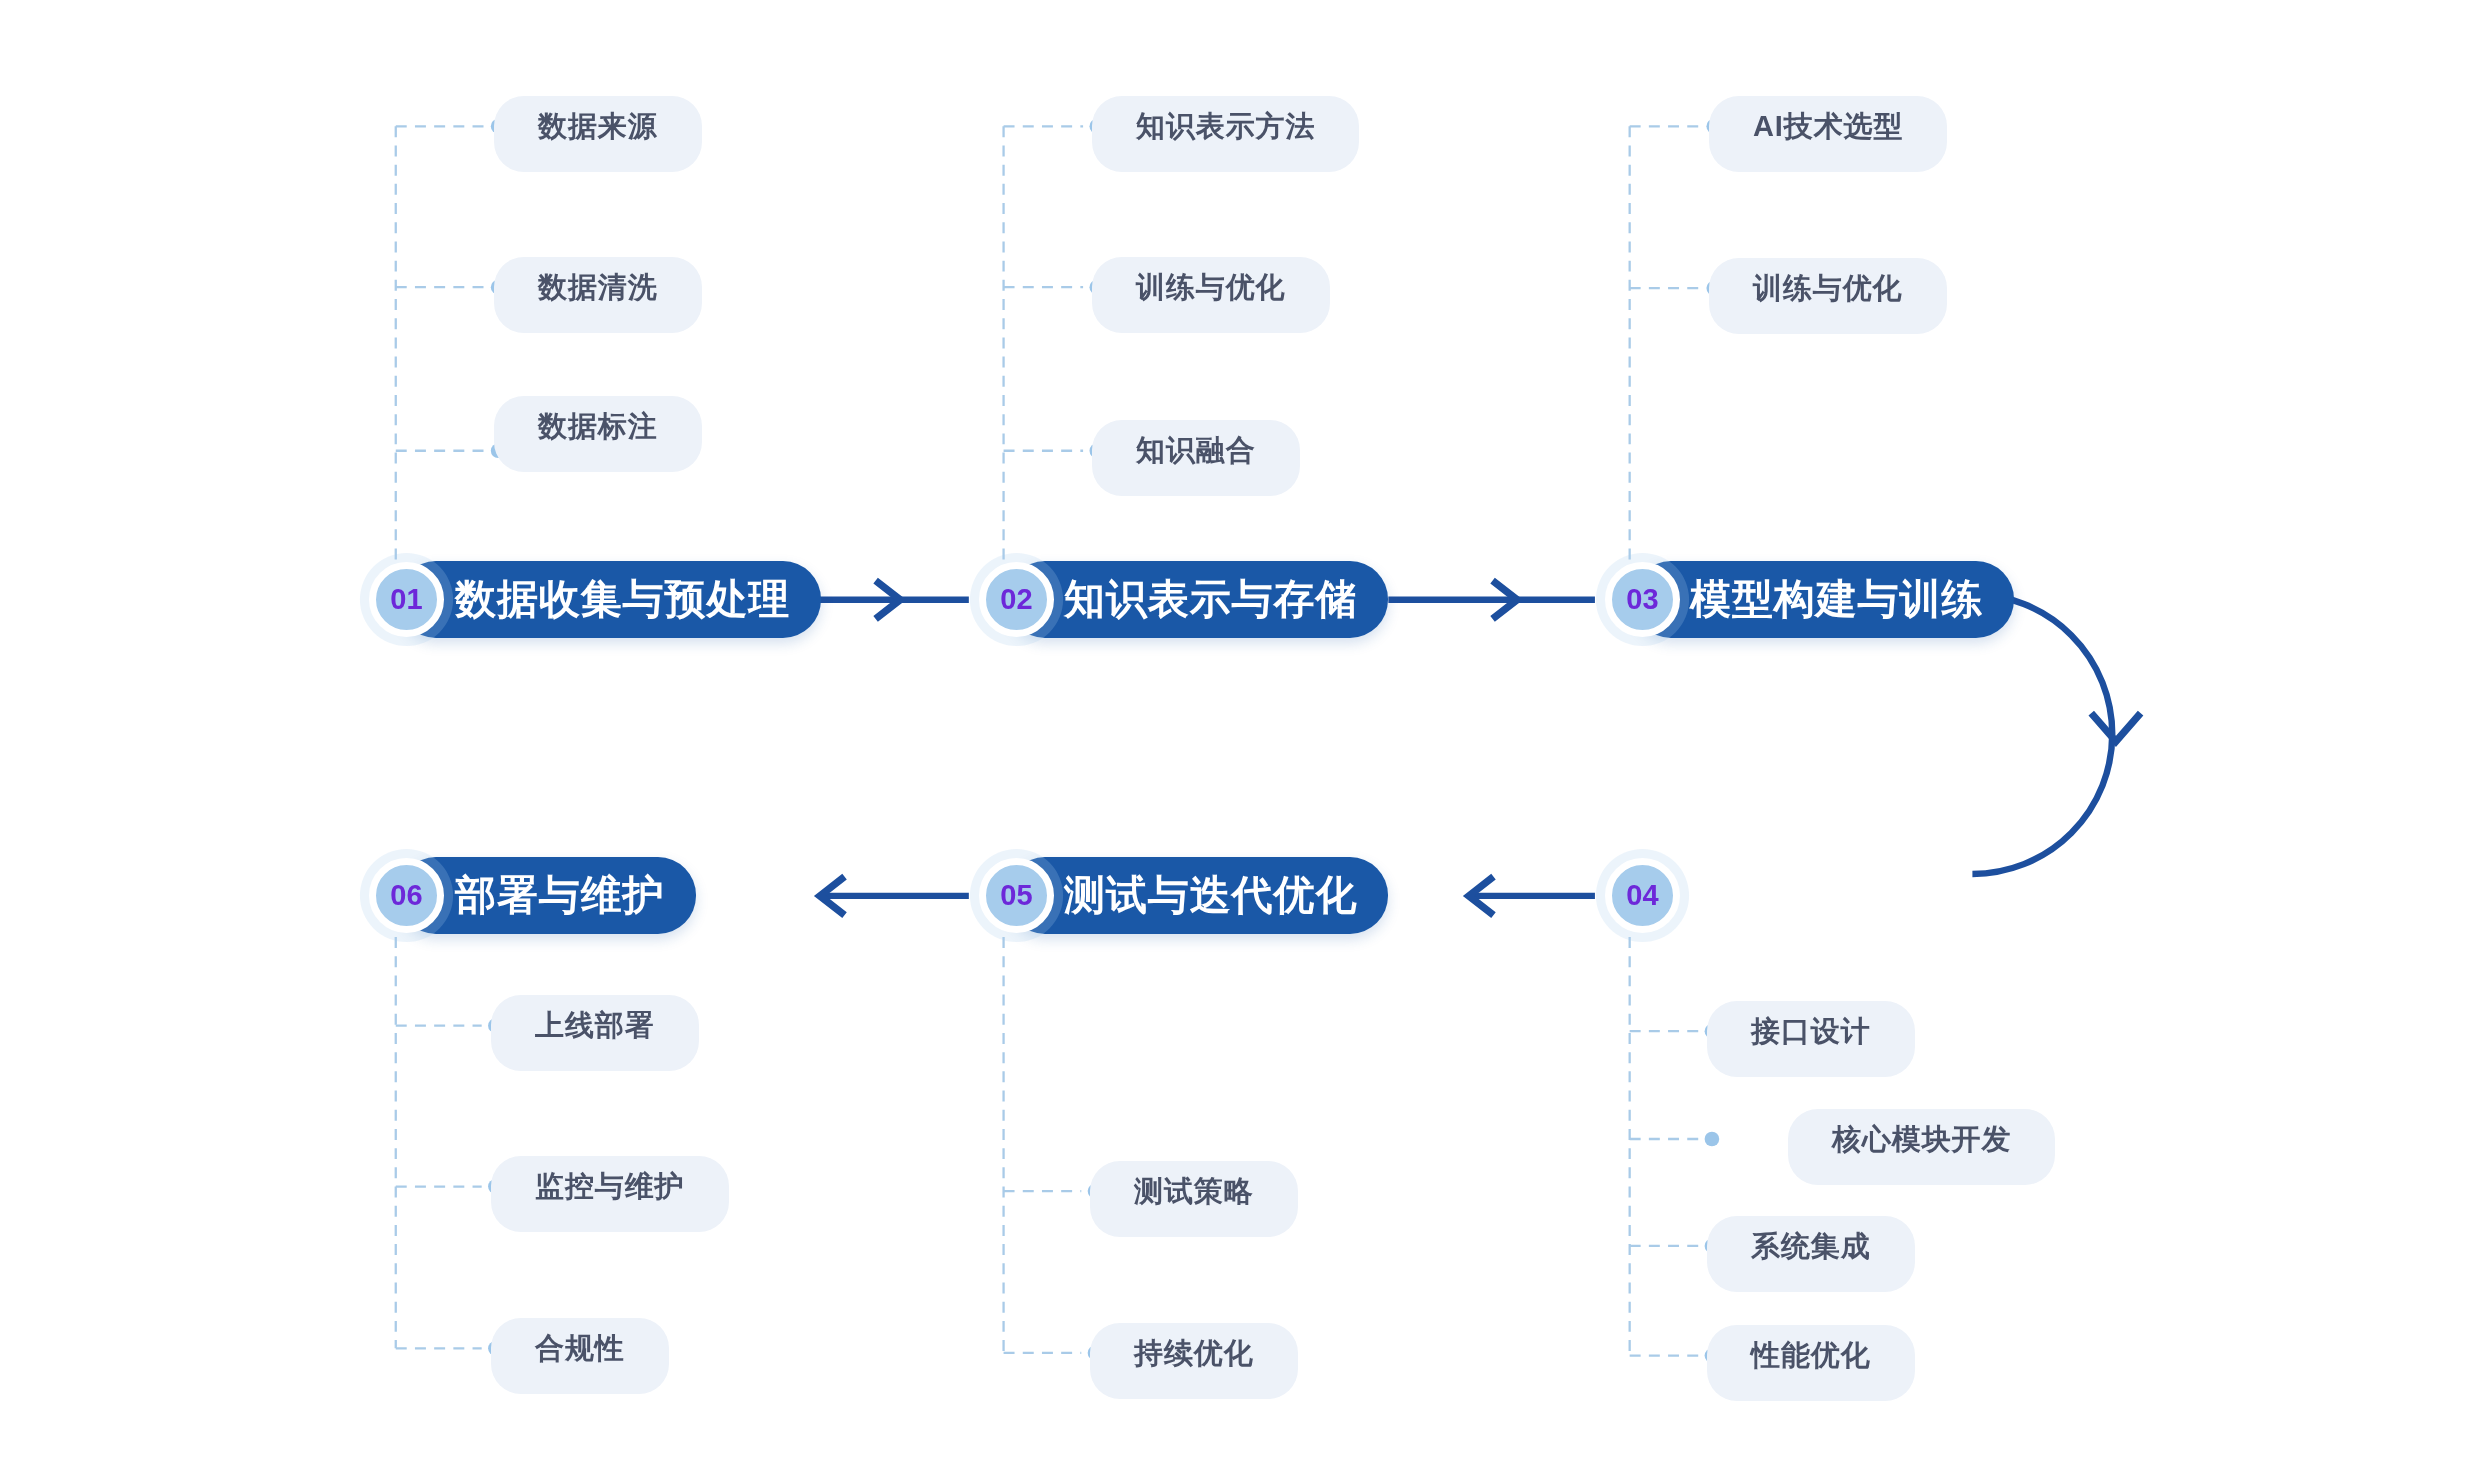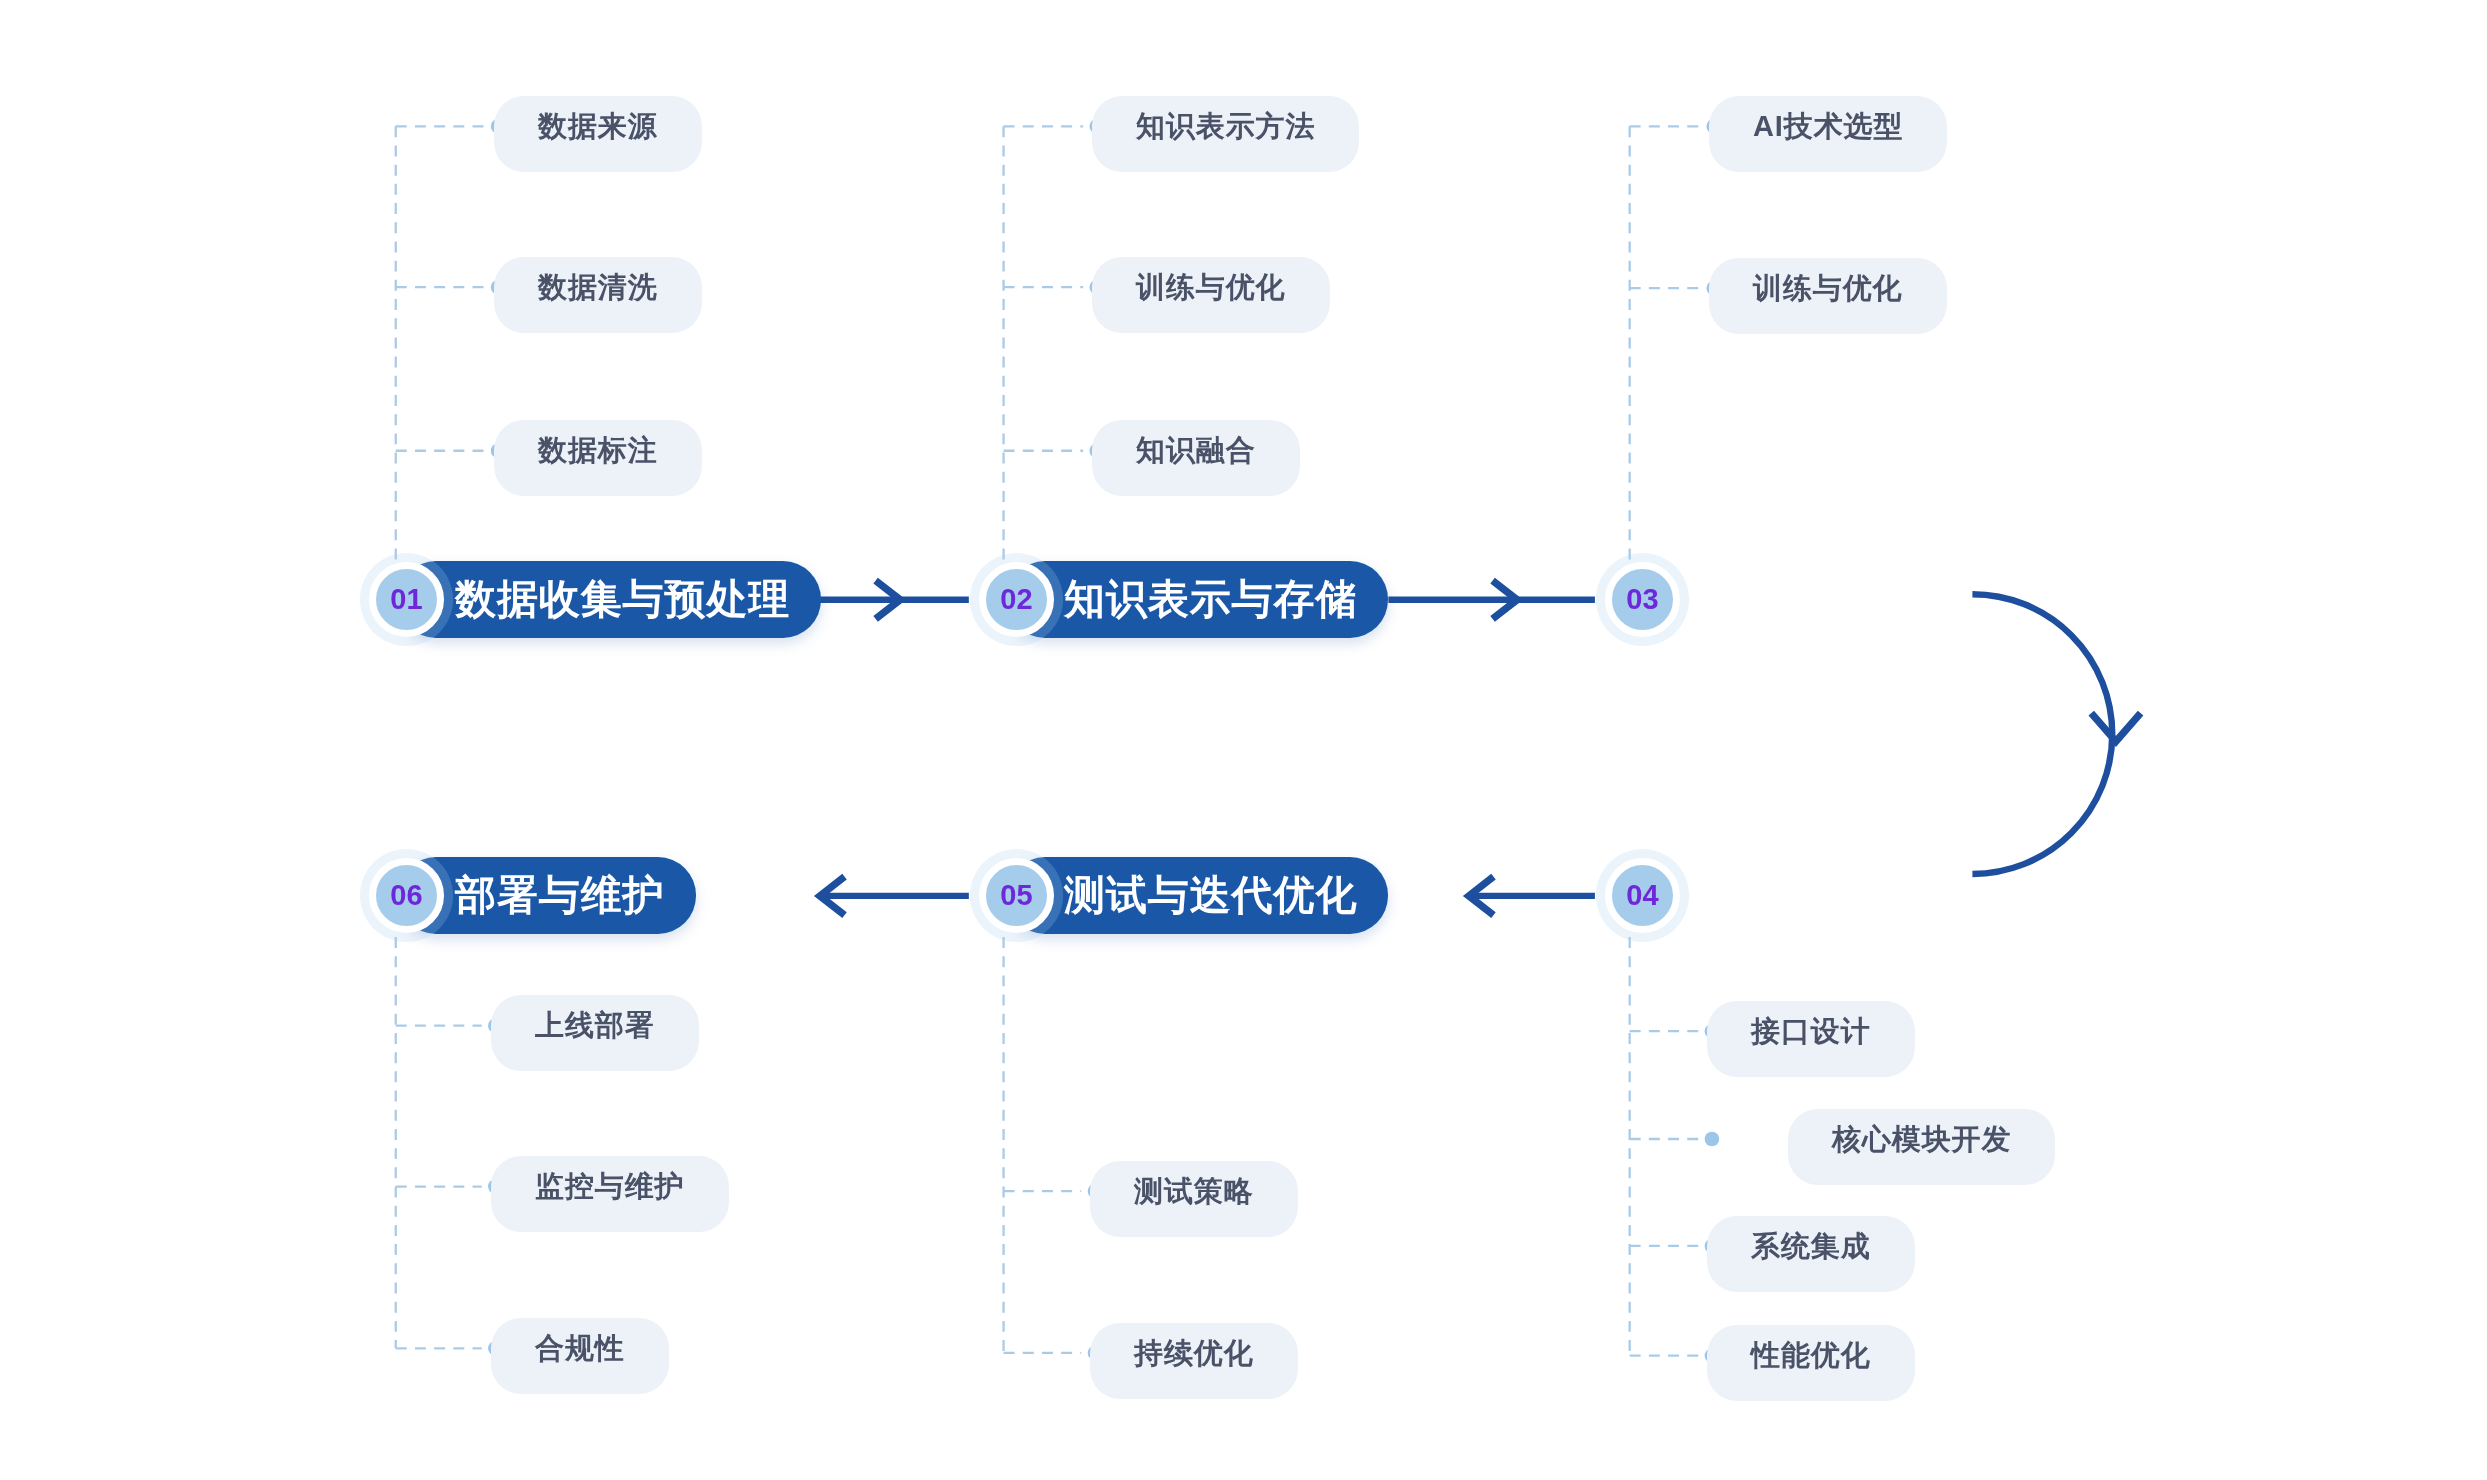--- a/index.html
+++ b/index.html
@@ -155,21 +155,21 @@
 
     <path class="flowline" d="M 1607 980 H 1745"></path>
     <path class="chev" d="M 1634 959 L 1607 980 L 1634 1001"></path>
 
     <path class="flowline" d="M 897 980 H 1060"></path>
     <path class="chev" d="M 924 959 L 897 980 L 924 1001"></path>
   </svg>
 
   <div class="sub-pill" style="left:494px; top:96px;">数据来源</div>
   <div class="sub-pill" style="left:494px; top:257px;">数据清洗</div>
-  <div class="sub-pill" style="left:494px; top:420px;">数据标注</div>
+  <div class="sub-pill" style="left:494px; top:396px;">数据标注</div>
 
   <div class="sub-pill" style="left:1092px; top:96px;">知识表示方法</div>
   <div class="sub-pill" style="left:1092px; top:257px;">训练与优化</div>
   <div class="sub-pill" style="left:1092px; top:420px;">知识融合</div>
 
   <div class="sub-pill" style="left:1709px; top:96px;">AI技术选型</div>
   <div class="sub-pill" style="left:1709px; top:258px;">训练与优化</div>
 
   <div class="sub-pill" style="left:1707px; top:1001px;">接口设计</div>
   <div class="sub-pill" style="left:1788px; top:1109px;">核心模块开发</div>
@@ -182,20 +182,21 @@
   <div class="sub-pill" style="left:491px; top:995px;">上线部署</div>
   <div class="sub-pill" style="left:491px; top:1156px;">监控与维护</div>
   <div class="sub-pill" style="left:491px; top:1318px;">合规性</div>
 
   <div class="stage-pill" style="left:398px; top:561px;">数据收集与预处理</div>
   <div class="stage-badge" style="left:369px; top:562px;">01</div>
 
   <div class="stage-pill" style="left:1007px; top:561px;">知识表示与存储</div>
   <div class="stage-badge" style="left:979px; top:562px;">02</div>
 
+  <div class="stage-pill" style="left:1633px; top:561px;">模型构建与训练</div>
   <div class="stage-badge" style="left:1605px; top:562px;">03</div>
 
   <div class="stage-badge" style="left:1605px; top:858px;">04</div>
 
   <div class="stage-pill" style="left:1007px; top:857px;">测试与迭代优化</div>
   <div class="stage-badge" style="left:979px; top:858px;">05</div>
 
   <div class="stage-pill" style="left:398px; top:857px;">部署与维护</div>
   <div class="stage-badge" style="left:369px; top:858px;">06</div>
 

